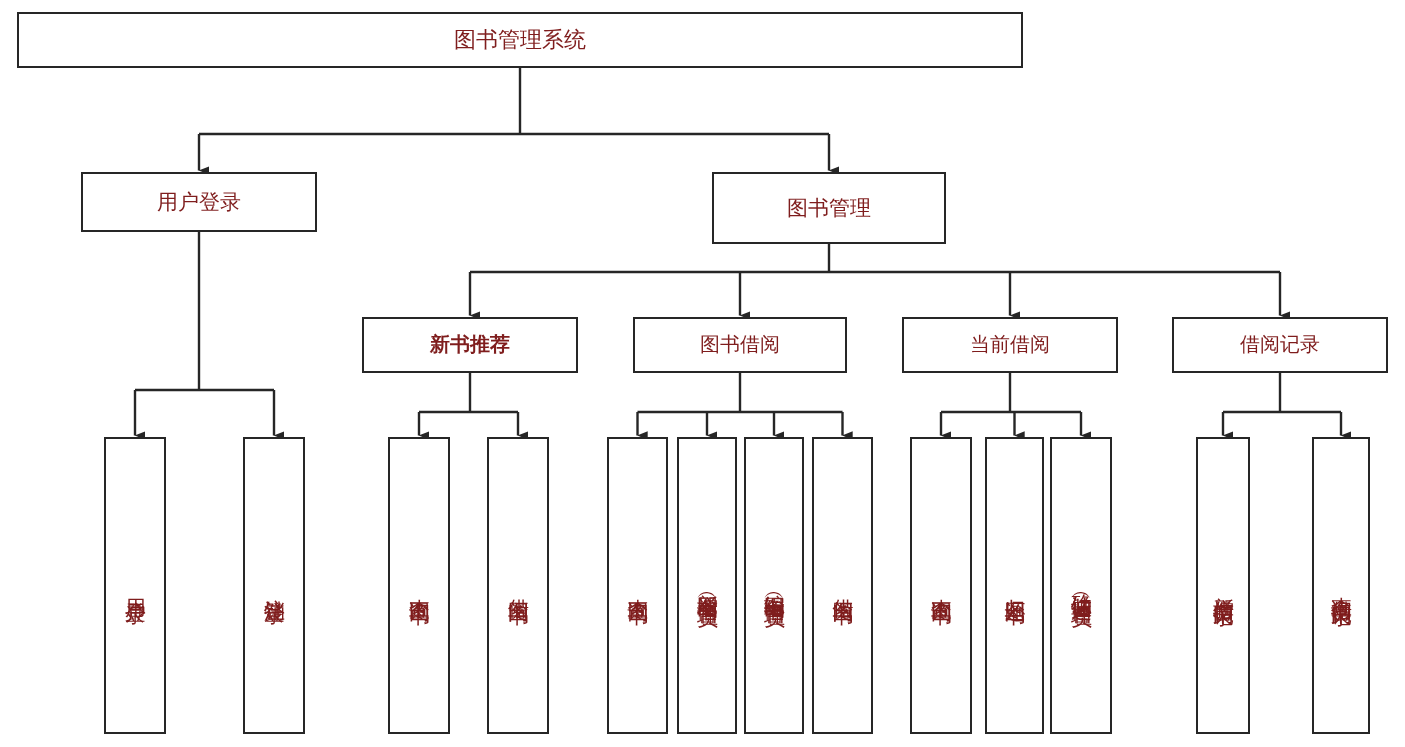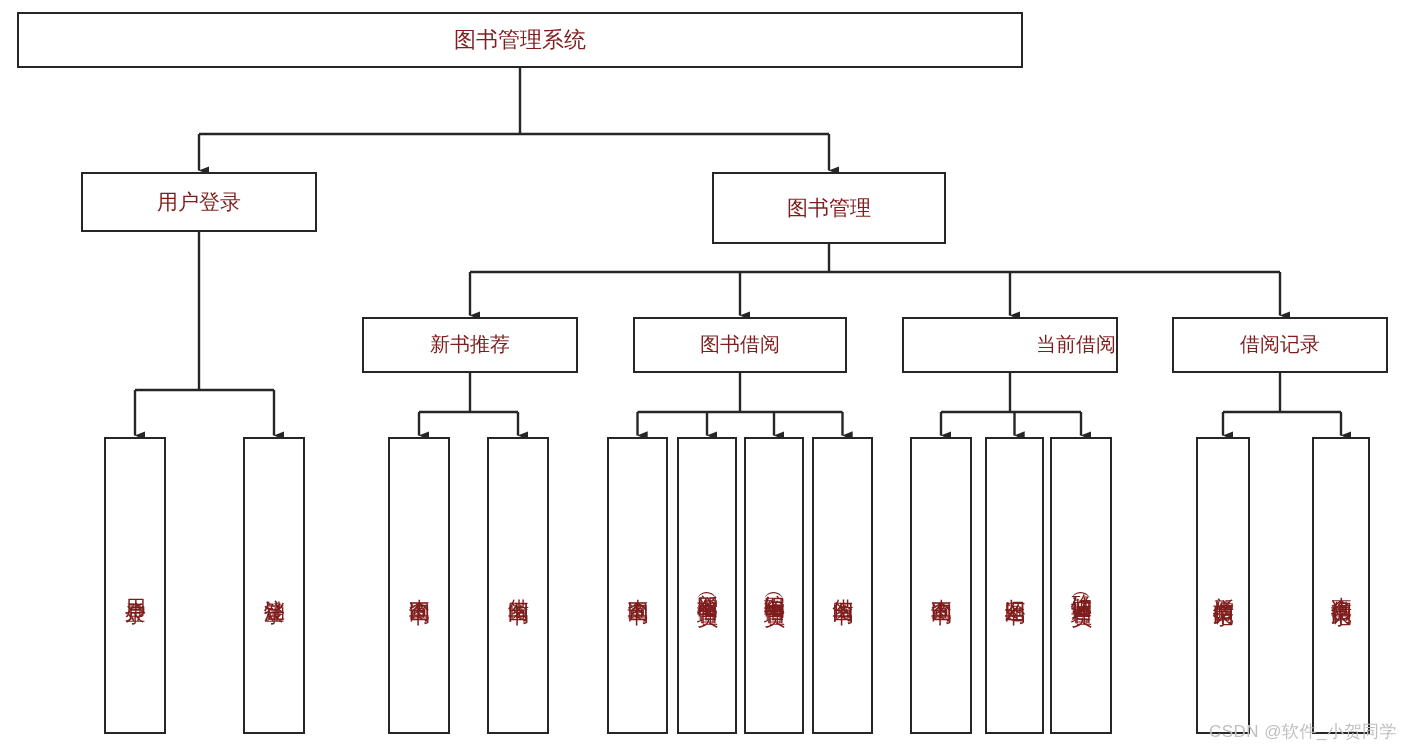--- a/index.html
+++ b/index.html
@@ -112,27 +112,27 @@
   <div id="node-layer">
       <div class="node horizontal n-root" style="left: 17px; top: 12px; width: 1006px; height: 56px;">
         <span class="node-label">图书管理系统</span>
       </div>
       <div class="node horizontal n-l2" style="left: 81px; top: 172px; width: 236px; height: 60px;">
         <span class="node-label">用户登录</span>
       </div>
       <div class="node horizontal n-l2" style="left: 712px; top: 172px; width: 234px; height: 72px;">
         <span class="node-label">图书管理</span>
       </div>
-      <div class="node horizontal n-l3" style="left: 362px; top: 317px; width: 216px; height: 56px;">
+      <div class="node horizontal n-l3" style="left: 362px; top: 317px; width: 216px; height: 56px; font-weight: bold;">
         <span class="node-label">新书推荐</span>
       </div>
       <div class="node horizontal n-l3" style="left: 633px; top: 317px; width: 214px; height: 56px; text-align: right;">
         <span class="node-label">图书借阅</span>
       </div>
-      <div class="node horizontal n-l3" style="left: 902px; top: 317px; width: 216px; height: 56px; justify-content: flex-end;">
+      <div class="node horizontal n-l3" style="left: 902px; top: 317px; width: 216px; height: 56px;">
         <span class="node-label">当前借阅</span>
       </div>
       <div class="node horizontal n-l3" style="left: 1172px; top: 317px; width: 216px; height: 56px; align-items: center;">
         <span class="node-label">借阅记录</span>
       </div>
       <div class="node vertical n-leaf" style="left: 104px; top: 437px; width: 62px; height: 297px;">
         <span class="node-label">用户登录</span>
       </div>
       <div class="node vertical n-leaf" style="left: 243px; top: 437px; width: 62px; height: 297px;">
         <span class="node-label">注销登录</span>
@@ -165,14 +165,13 @@
         <span class="node-label">确认归还（管理员）</span>
       </div>
       <div class="node vertical n-leaf" style="left: 1196px; top: 437px; width: 54px; height: 297px;">
         <span class="node-label">新增借阅记录</span>
       </div>
       <div class="node vertical n-leaf" style="left: 1312px; top: 437px; width: 58px; height: 297px;">
         <span class="node-label">查询借阅记录</span>
       </div>
     </div>
 
-  <div class="watermark">CSDN @软件_小贺同学</div>
 </div>
 
 </body></html>

